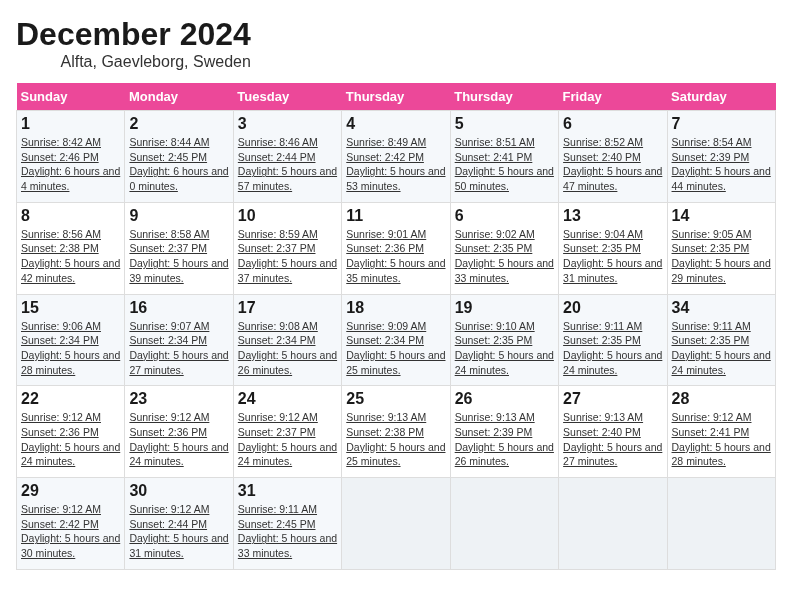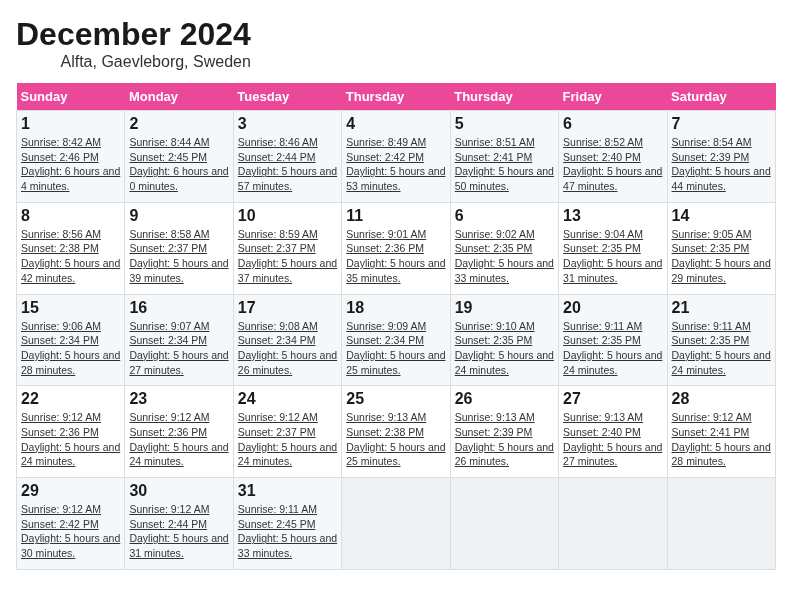--- a/index.html
+++ b/index.html
@@ -128,21 +128,21 @@
         <td><span class="day-num">13</span><span class="day-detail">Sunrise: 9:04 AM<br>Sunset: 2:35 PM<br>Daylight: 5 hours and 31 minutes.</span></td>
         <td><span class="day-num">14</span><span class="day-detail">Sunrise: 9:05 AM<br>Sunset: 2:35 PM<br>Daylight: 5 hours and 29 minutes.</span></td>
       </tr>
       <tr>
         <td><span class="day-num">15</span><span class="day-detail">Sunrise: 9:06 AM<br>Sunset: 2:34 PM<br>Daylight: 5 hours and 28 minutes.</span></td>
         <td><span class="day-num">16</span><span class="day-detail">Sunrise: 9:07 AM<br>Sunset: 2:34 PM<br>Daylight: 5 hours and 27 minutes.</span></td>
         <td><span class="day-num">17</span><span class="day-detail">Sunrise: 9:08 AM<br>Sunset: 2:34 PM<br>Daylight: 5 hours and 26 minutes.</span></td>
         <td><span class="day-num">18</span><span class="day-detail">Sunrise: 9:09 AM<br>Sunset: 2:34 PM<br>Daylight: 5 hours and 25 minutes.</span></td>
         <td><span class="day-num">19</span><span class="day-detail">Sunrise: 9:10 AM<br>Sunset: 2:35 PM<br>Daylight: 5 hours and 24 minutes.</span></td>
         <td><span class="day-num">20</span><span class="day-detail">Sunrise: 9:11 AM<br>Sunset: 2:35 PM<br>Daylight: 5 hours and 24 minutes.</span></td>
-        <td><span class="day-num">21</span><span class="day-detail">Sunrise: 9:11 AM<br>Sunset: 2:35 PM<br>Daylight: 5 hours and 24 minutes.</span></td>
+        <td><span class="day-num">34</span><span class="day-detail">Sunrise: 9:11 AM<br>Sunset: 2:35 PM<br>Daylight: 5 hours and 24 minutes.</span></td>
       </tr>
       <tr>
         <td><span class="day-num">22</span><span class="day-detail">Sunrise: 9:12 AM<br>Sunset: 2:36 PM<br>Daylight: 5 hours and 24 minutes.</span></td>
         <td><span class="day-num">23</span><span class="day-detail">Sunrise: 9:12 AM<br>Sunset: 2:36 PM<br>Daylight: 5 hours and 24 minutes.</span></td>
         <td><span class="day-num">24</span><span class="day-detail">Sunrise: 9:12 AM<br>Sunset: 2:37 PM<br>Daylight: 5 hours and 24 minutes.</span></td>
         <td><span class="day-num">25</span><span class="day-detail">Sunrise: 9:13 AM<br>Sunset: 2:38 PM<br>Daylight: 5 hours and 25 minutes.</span></td>
         <td><span class="day-num">26</span><span class="day-detail">Sunrise: 9:13 AM<br>Sunset: 2:39 PM<br>Daylight: 5 hours and 26 minutes.</span></td>
         <td><span class="day-num">27</span><span class="day-detail">Sunrise: 9:13 AM<br>Sunset: 2:40 PM<br>Daylight: 5 hours and 27 minutes.</span></td>
         <td><span class="day-num">28</span><span class="day-detail">Sunrise: 9:12 AM<br>Sunset: 2:41 PM<br>Daylight: 5 hours and 28 minutes.</span></td>
       </tr>

